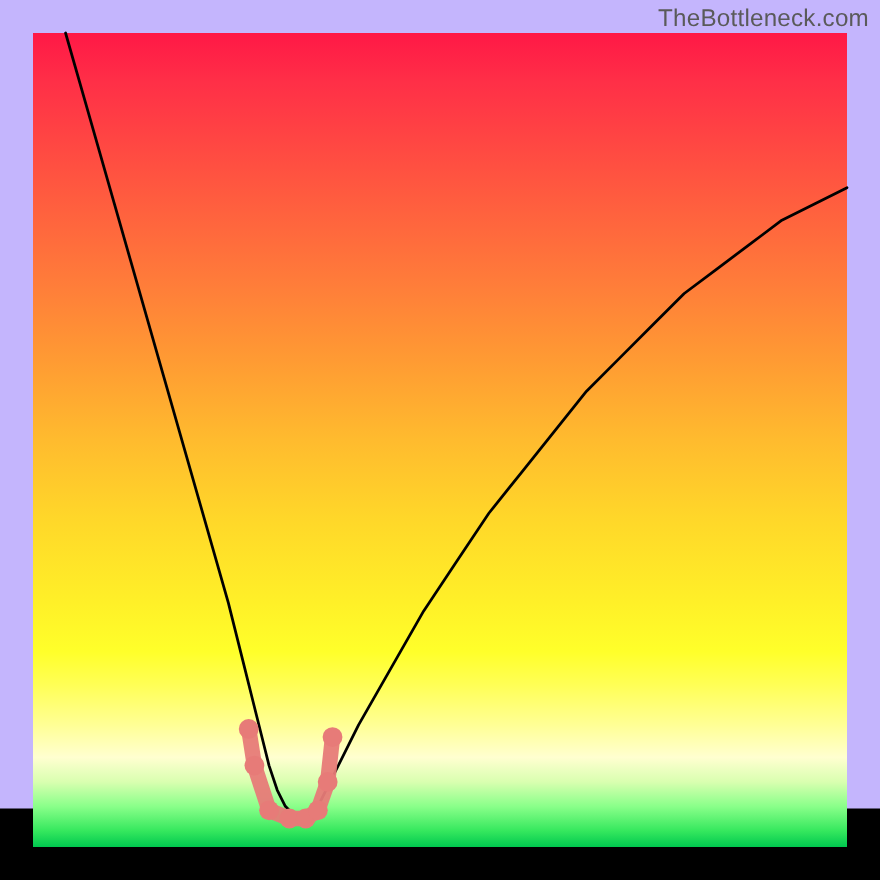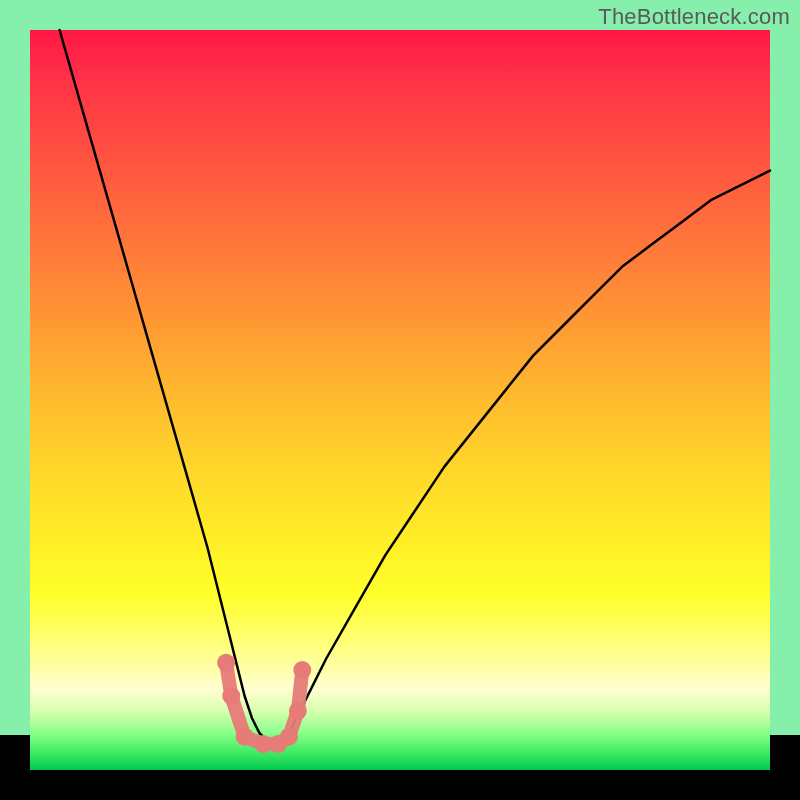--- a/index.html
+++ b/index.html
@@ -10,21 +10,21 @@
     background: #000;
     overflow: hidden;
     font-family: Arial, Helvetica, sans-serif;
   }
   .frame {
     position: absolute;
     left: 0;
     top: 0;
     width: 800px;
     height: 735px;
-    background: #86efac;
+    background: #c4b5fd;
   }
   .plot {
     position: absolute;
     left: 30px;
     top: 30px;
     width: 740px;
     height: 740px;
     background: linear-gradient(
       to bottom,
       #ff1846 0%,

